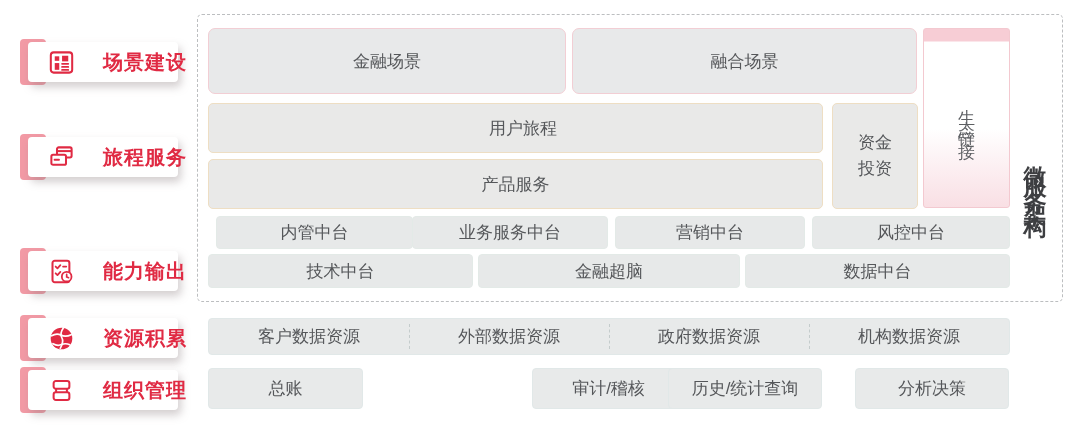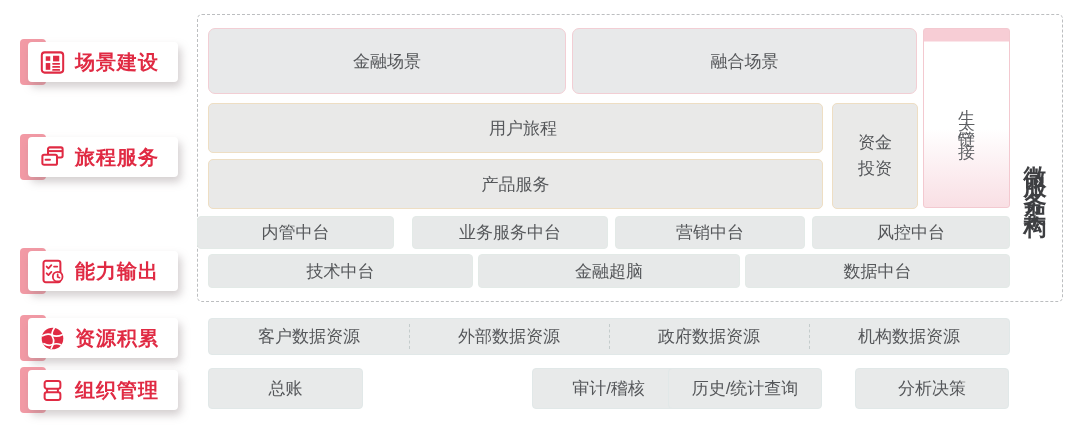--- a/index.html
+++ b/index.html
@@ -5,21 +5,21 @@
   html,body{margin:0;padding:0;background:#ffffff;}
   .canvas{position:relative;width:1080px;height:441px;background:#fff;overflow:hidden;
           font-family:"Liberation Sans", sans-serif;}
 
   
   .side-label{position:absolute;left:28px;width:150px;height:40px;}
   .side-label .tab{position:absolute;left:-8px;top:-3px;width:26px;height:46px;
                    background:#f29aa5;border-radius:4px;}
   .side-label .card{position:absolute;left:0;top:0;right:0;bottom:0;background:#ffffff;
                     border-radius:4px;box-shadow:3px 5px 9px rgba(140,125,130,.38);
-                    display:flex;align-items:center;gap:9px;padding-left:11px;box-sizing:border-box;}
+                    display:flex;align-items:center;gap:28px;padding-left:20px;box-sizing:border-box;}
   .side-label .label-text{color:#e02a43;font-size:20px;font-weight:700;letter-spacing:1px;white-space:nowrap;}
   .icon-svg{width:27px;height:27px;flex:0 0 auto;}
 
   
   .dashed-frame{position:absolute;left:197px;top:14px;width:866px;height:288px;
                 border:1.5px dashed #bcbec0;border-radius:5px;box-sizing:border-box;}
 
   
   .box{position:absolute;box-sizing:border-box;display:flex;align-items:center;justify-content:center;
        background:#e8e9ea;border:1px solid transparent;border-radius:5px;
@@ -137,21 +137,21 @@
     <span class="vtext">微服务架构</span>
   </div>
 
   <div class="box journey" style="left:208px;top:103px;width:615px;height:50px;padding-left:15px;">用户旅程</div>
   <div class="box journey" style="left:832px;top:103px;width:86px;height:106px;">
     <span class="capital-text">资金投资</span>
   </div>
 
   <div class="box journey" style="left:208px;top:159px;width:615px;height:50px;">产品服务</div>
 
-  <div class="box platform" style="left:197px;top:216px;width:197px;height:33px;">内管中台</div>
+  <div class="box platform" style="left:216px;top:216px;width:197px;height:33px;">内管中台</div>
   <div class="box platform" style="left:412px;top:216px;width:196px;height:33px;">业务服务中台</div>
   <div class="box platform" style="left:615px;top:216px;width:190px;height:33px;">营销中台</div>
   <div class="box platform" style="left:812px;top:216px;width:198px;height:33px;">风控中台</div>
 
   <div class="box platform" style="left:208px;top:254px;width:265px;height:34px;">技术中台</div>
   <div class="box platform" style="left:478px;top:254px;width:262px;height:34px;">金融超脑</div>
   <div class="box platform" style="left:745px;top:254px;width:265px;height:34px;">数据中台</div>
 
   <div class="resource-bar" style="left:208px;top:318px;width:802px;height:37px;">
     <div class="resource-seg">客户数据资源</div>

